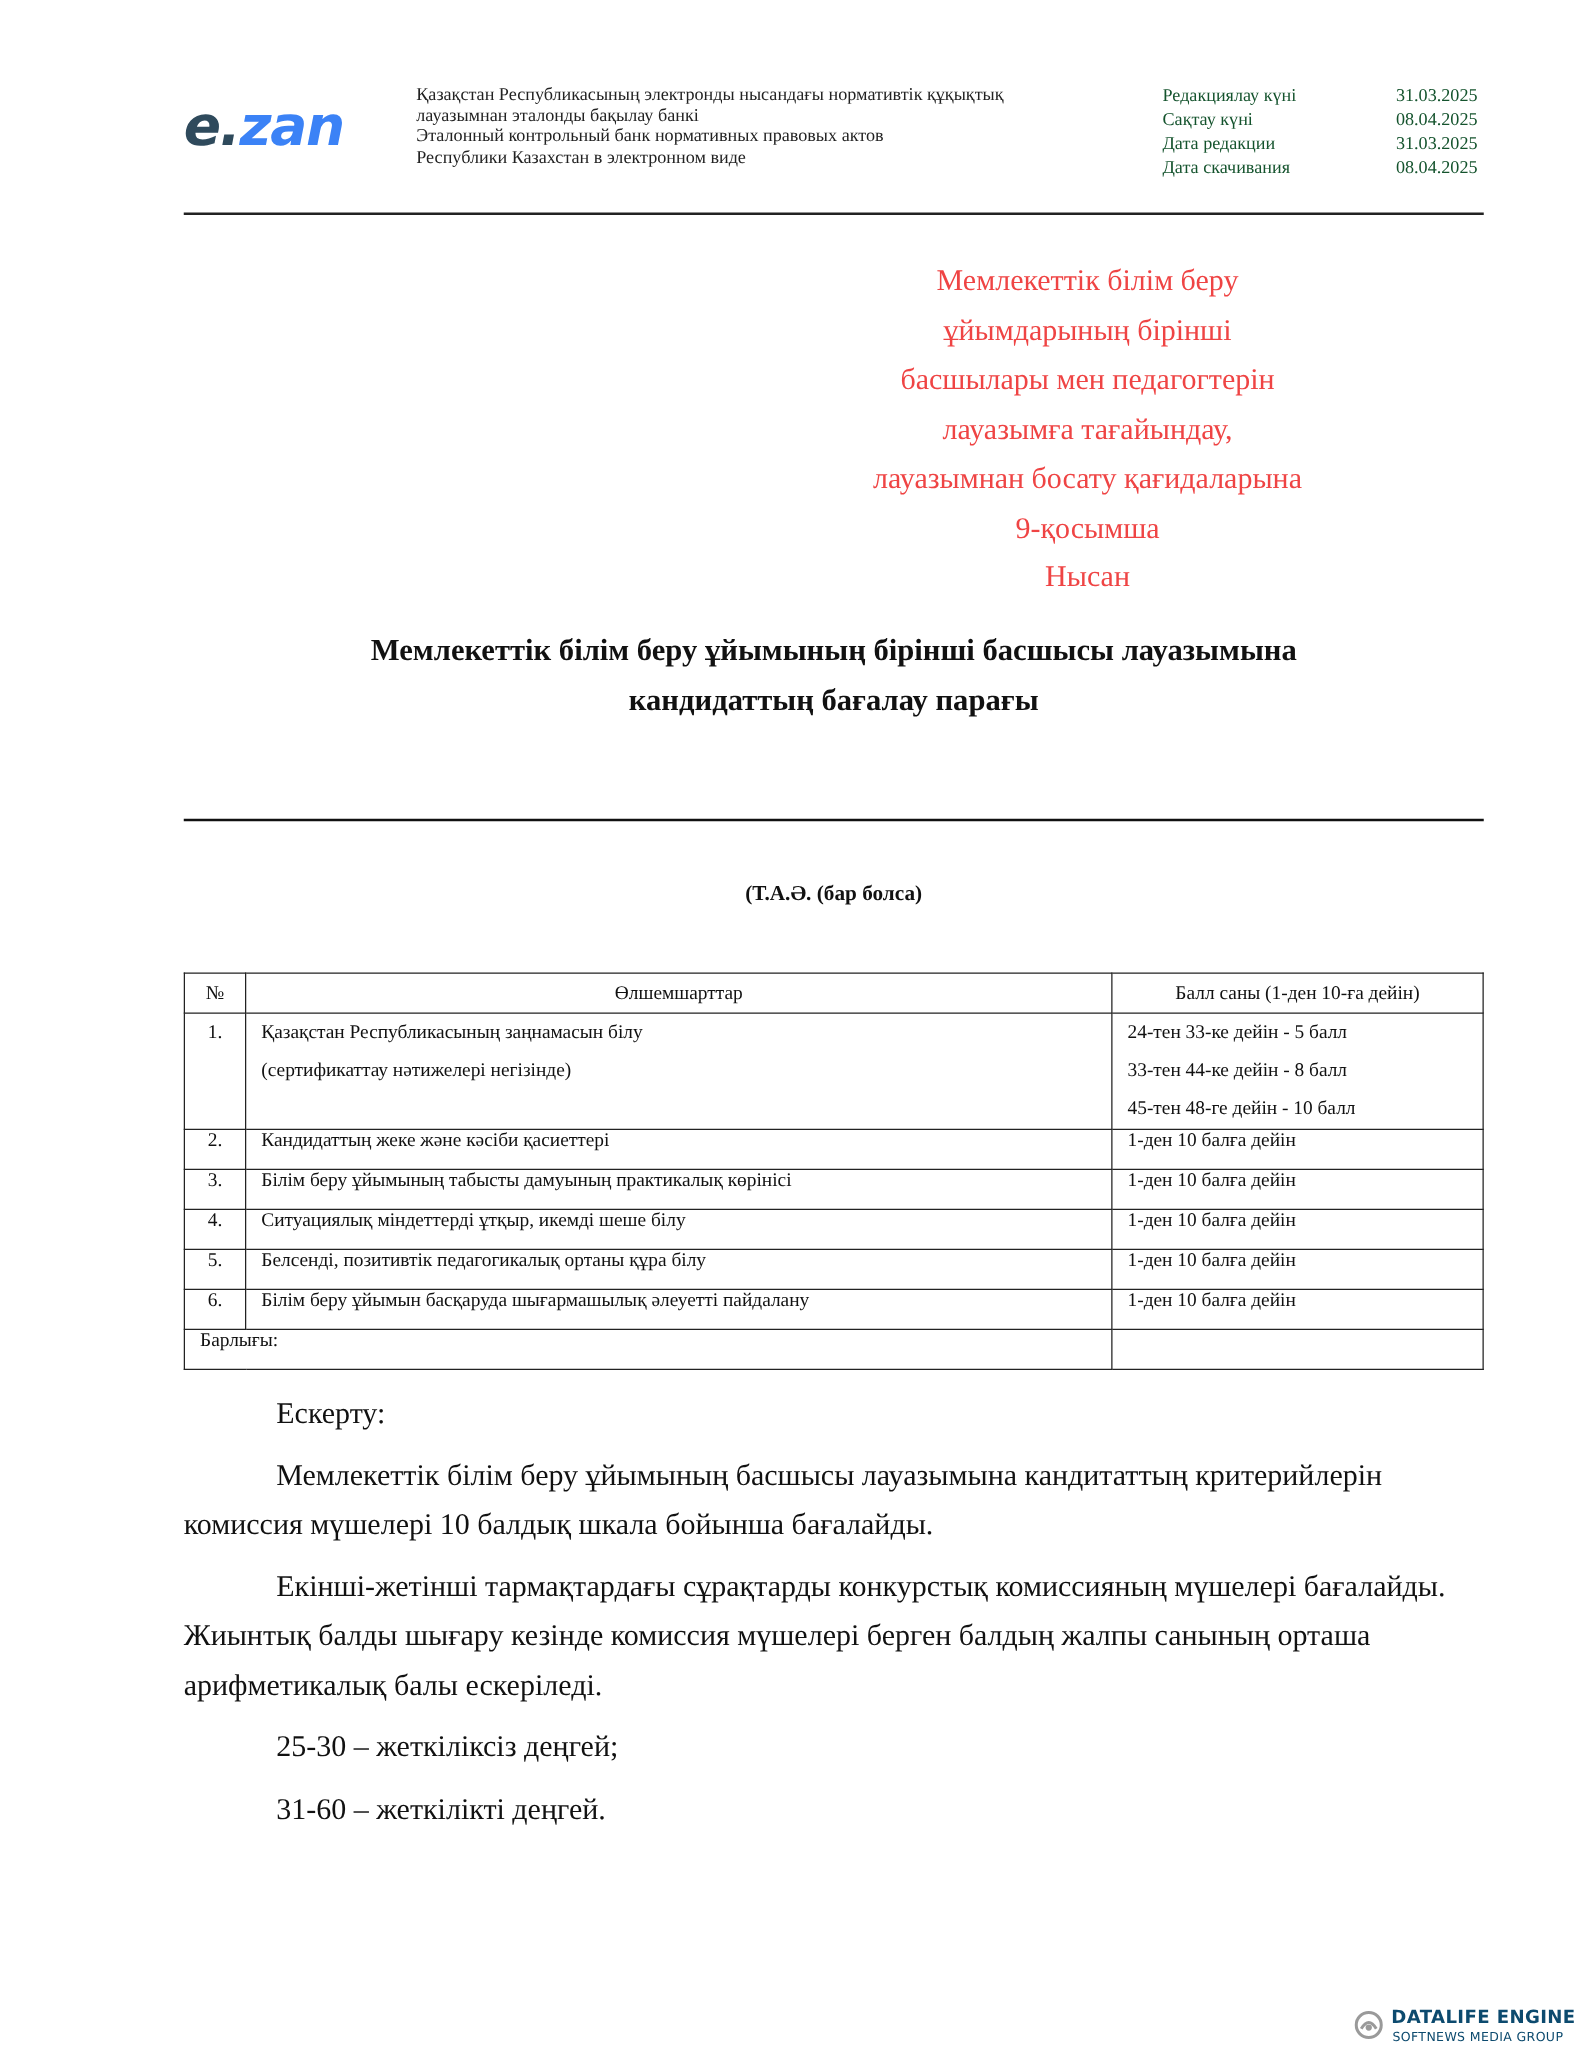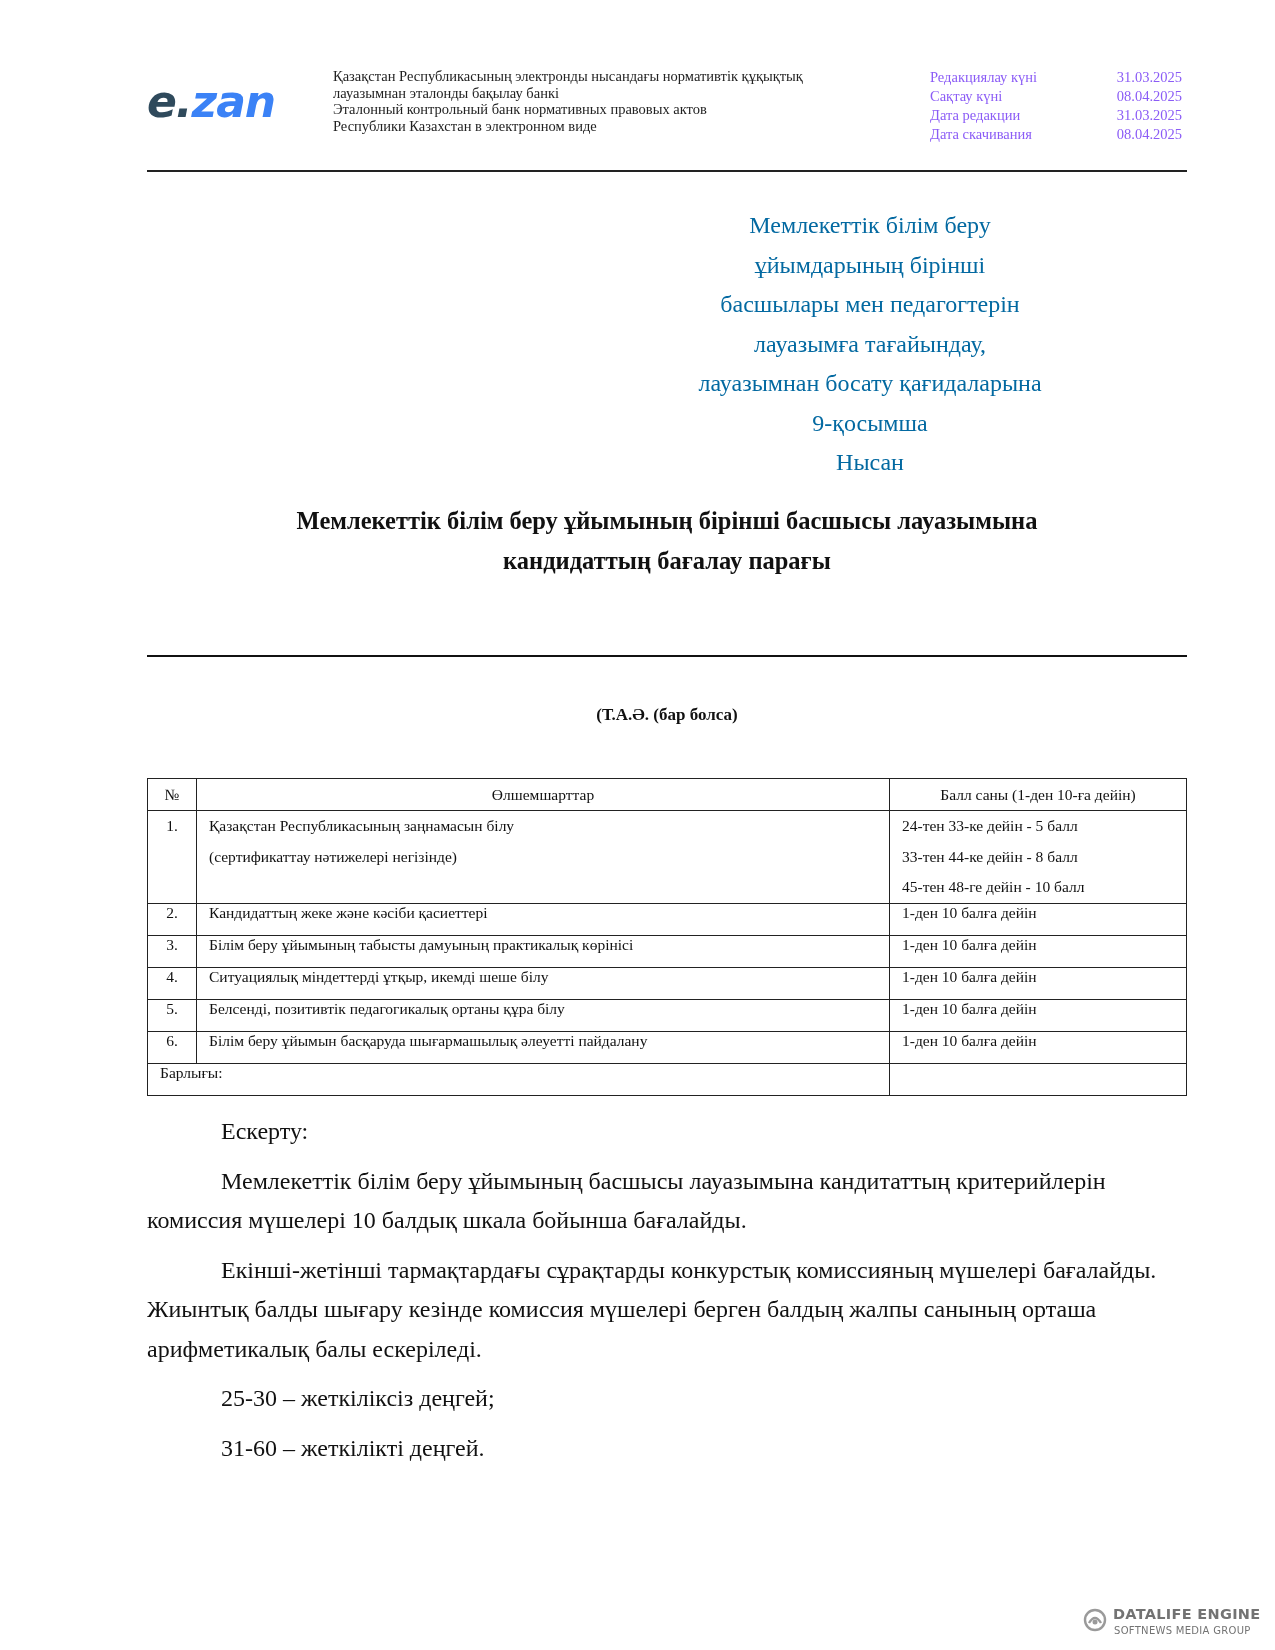--- a/index.html
+++ b/index.html
@@ -17,30 +17,30 @@
     font-weight: bold; font-style: italic; font-size: 44px; letter-spacing: -1px;
     line-height: 1;
   }
   .logo .e { color: #2f4a5c; }
   .logo .dot { color: #2f4a5c; }
   .logo .zan { color: #3b82f6; }
   .bank-text {
     position: absolute; left: 186px; top: 4px; width: 560px;
     font-size: 14.5px; line-height: 16.5px; color: #222;
   }
-  .meta { position: absolute; left: 783px; top: 4px; width: 260px; font-size: 14.5px; line-height: 19px; color: #8b5cf6; }
+  .meta { position: absolute; left: 783px; top: 4px; width: 260px; font-size: 14.5px; line-height: 19px; color: #14532d; }
   .meta-row { display: flex; }
   .meta-label { width: 162px; }
   .meta-value { width: 90px; text-align: right; }
   .header-rule { position: absolute; left: 147px; top: 170px; width: 1040px; height: 0; border-top: 2.5px solid #222; }
 
   
   .appendix {
     position: absolute; left: 640px; top: 206px; width: 460px;
-    text-align: center; font-size: 24px; line-height: 39.5px; color: #0369a1;
+    text-align: center; font-size: 24px; line-height: 39.5px; color: #ef4444;
   }
   .title {
     position: absolute; left: 147px; top: 501px; width: 1040px; text-align: center;
     font-weight: bold; font-size: 24.5px; line-height: 40px;
   }
   .name-rule { position: absolute; left: 147px; top: 655px; width: 1040px; border-top: 2.5px solid #111; }
   .fio {
     position: absolute; left: 147px; top: 705px; width: 1040px; text-align: center;
     font-weight: bold; font-size: 17px;
   }
@@ -61,21 +61,21 @@
   .cell-lines div { line-height: 30.5px; }
   .total-row td { height: 31px; vertical-align: middle; }
 
   
   .notes { position: absolute; left: 147px; top: 1112px; width: 1030px; font-size: 24px; line-height: 39.5px; }
   .notes p { margin: 0 0 10px 0; text-indent: 74px; }
 
   
   .watermark {
     position: absolute; left: 1083px; top: 1606px; width: 180px; height: 34px;
-    font-family: "DejaVu Sans", "Liberation Sans", sans-serif; color: #737373;
+    font-family: "DejaVu Sans", "Liberation Sans", sans-serif; color: #0c4a6e;
   }
   .wm-icon { position: absolute; left: 0; top: 2px; width: 24px; height: 24px; }
   .wm-title { position: absolute; left: 30px; top: 0; font-size: 14.5px; font-weight: bold; letter-spacing: 0.3px; white-space: nowrap; }
   .wm-sub { position: absolute; left: 31px; top: 19px; font-size: 10px; letter-spacing: 0.3px; white-space: nowrap; }
 </style>
 </head>
 <body>
 
 <div class="page">
 

